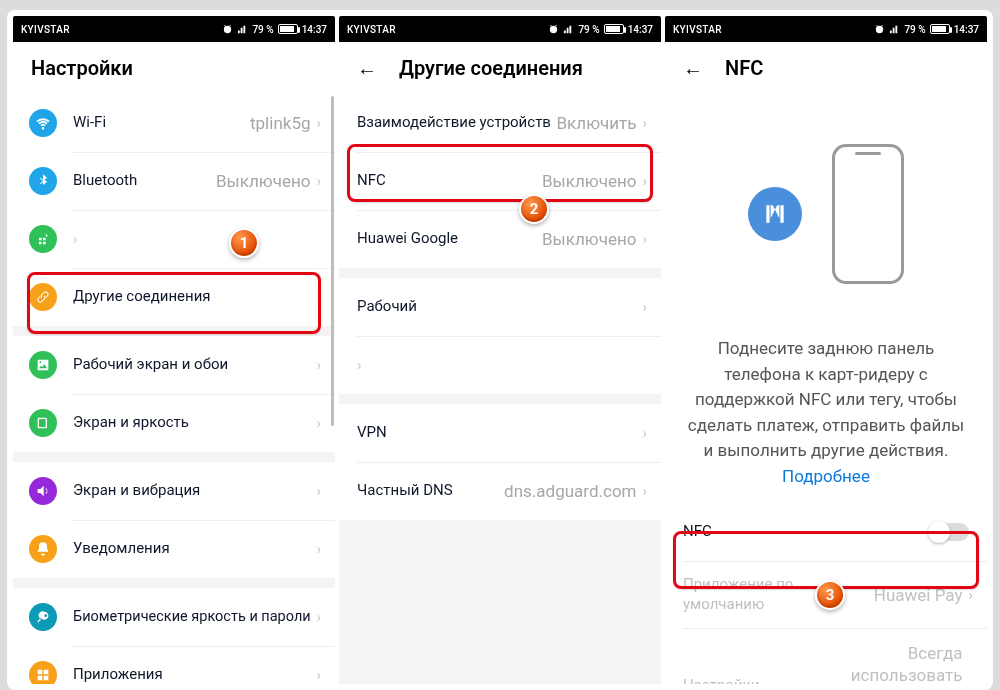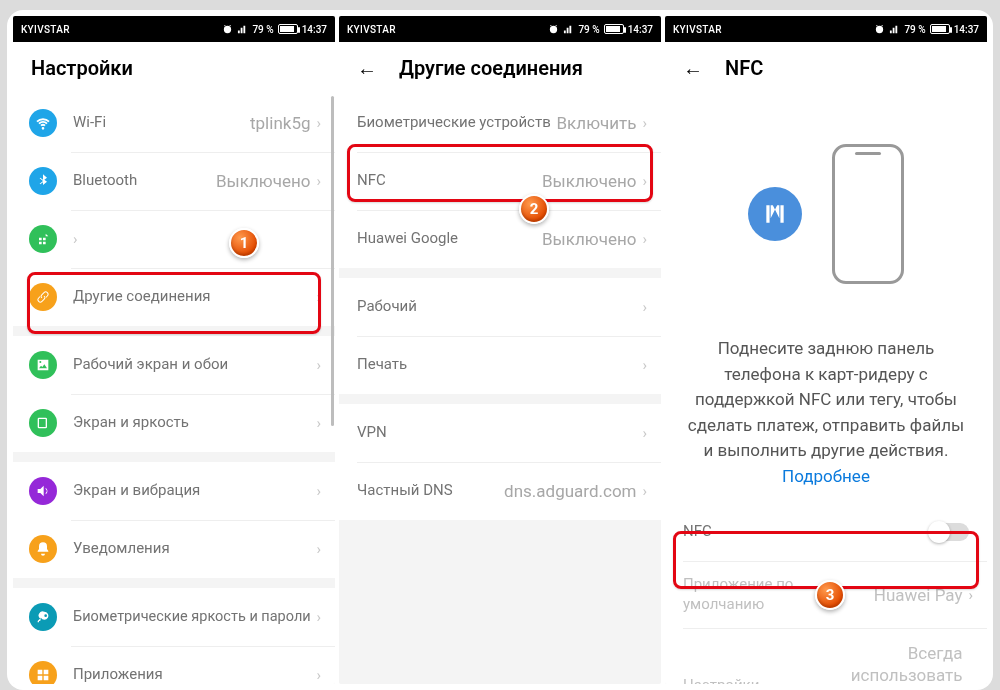--- a/index.html
+++ b/index.html
@@ -9,21 +9,21 @@
     display: flex;
     justify-content: center;
     align-items: flex-start;
     padding: 10px 0;
   }
   .phones {
     display: flex;
     gap: 4px;
     background: #fff;
     padding: 6px;
-    border-radius: 16px;
+    border-radius: 8px;
   }
   .phone {
     width: 322px;
     height: 668px;
     background: #f4f4f4;
     position: relative;
     overflow: hidden;
     border-radius: 2px;
   }
   .statusbar {
@@ -90,21 +90,21 @@
   .row.noicon + .row.noicon::before { left: 18px; }
   .row.noicon { padding-left: 18px; }
 
   .icon-circle {
     width: 28px; height: 28px; border-radius: 50%;
     display: flex; align-items: center; justify-content: center;
     margin-right: 16px;
     flex: 0 0 28px;
   }
   .icon-circle svg { width: 16px; height: 16px; fill: #fff; }
-  .row-label { flex: 1; font-size: 15px; color: #737373; line-height: 1.3; }
+  .row-label { flex: 1; font-size: 15px; color: #0f172a; line-height: 1.3; }
   .row-label.two-line { font-size: 14.5px; }
   .row-value { font-size: 17px; color: #a7a7a7; margin-right: 6px; text-align: right; }
   .chevron { color: #c8c8c8; font-size: 15px; }
 
   .scrollbar {
     position: absolute; right: 1px; top: 80px; width: 3px; height: 330px;
     background: #bdbdbd; border-radius: 2px;
   }
 
   .highlight-box {
@@ -313,42 +313,41 @@
         <span class="battery"></span>
         <span>14:37</span>
       </div>
     </div>
     <div class="header">
       <span class="back-arrow">←</span>
       <span class="header-title">Другие соединения</span>
     </div>
     <div class="card first">
       <div class="row noicon">
-        <span class="row-label">Биометрические устройств</span>
+        <span class="row-label">Взаимодействие устройств</span>
         <span class="row-value">Включить</span>
         <span class="chevron">›</span>
       </div>
       <div class="row noicon">
         <span class="row-label">NFC</span>
         <span class="row-value">Выключено</span>
         <span class="chevron">›</span>
       </div>
       <div class="row noicon">
         <span class="row-label">Huawei Google</span>
         <span class="row-value">Выключено</span>
         <span class="chevron">›</span>
       </div>
     </div>
     <div class="card">
       <div class="row noicon">
         <span class="row-label">Рабочий</span>
         <span class="chevron">›</span>
       </div>
       <div class="row noicon">
-        <span class="row-label">Печать</span>
         <span class="chevron">›</span>
       </div>
     </div>
     <div class="card">
       <div class="row noicon">
         <span class="row-label">VPN</span>
         <span class="chevron">›</span>
       </div>
       <div class="row noicon">
         <span class="row-label">Частный DNS</span>

